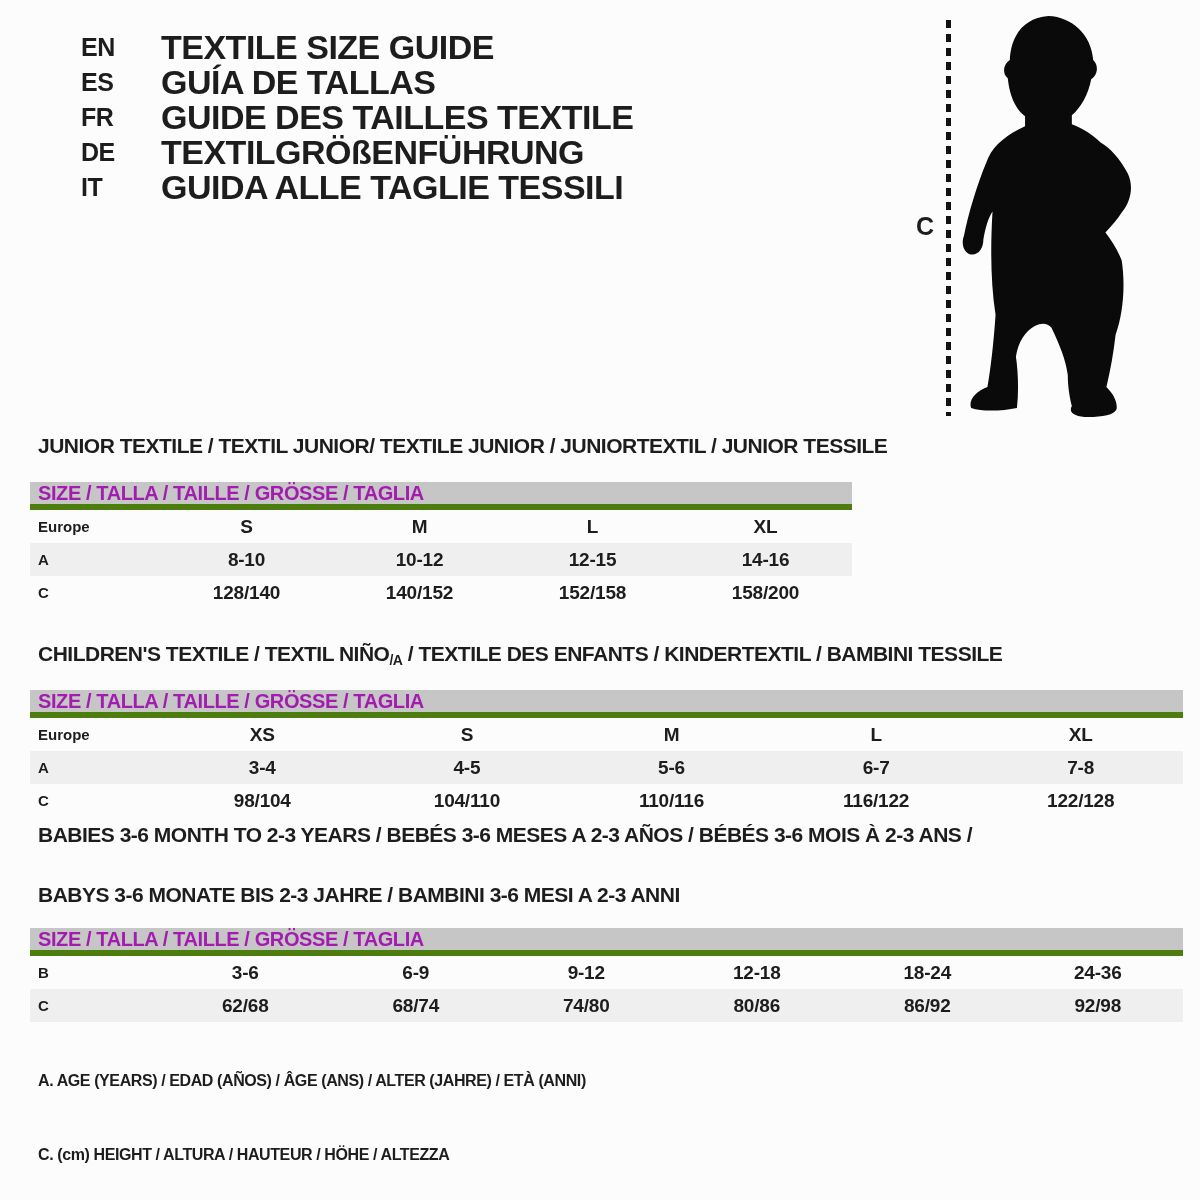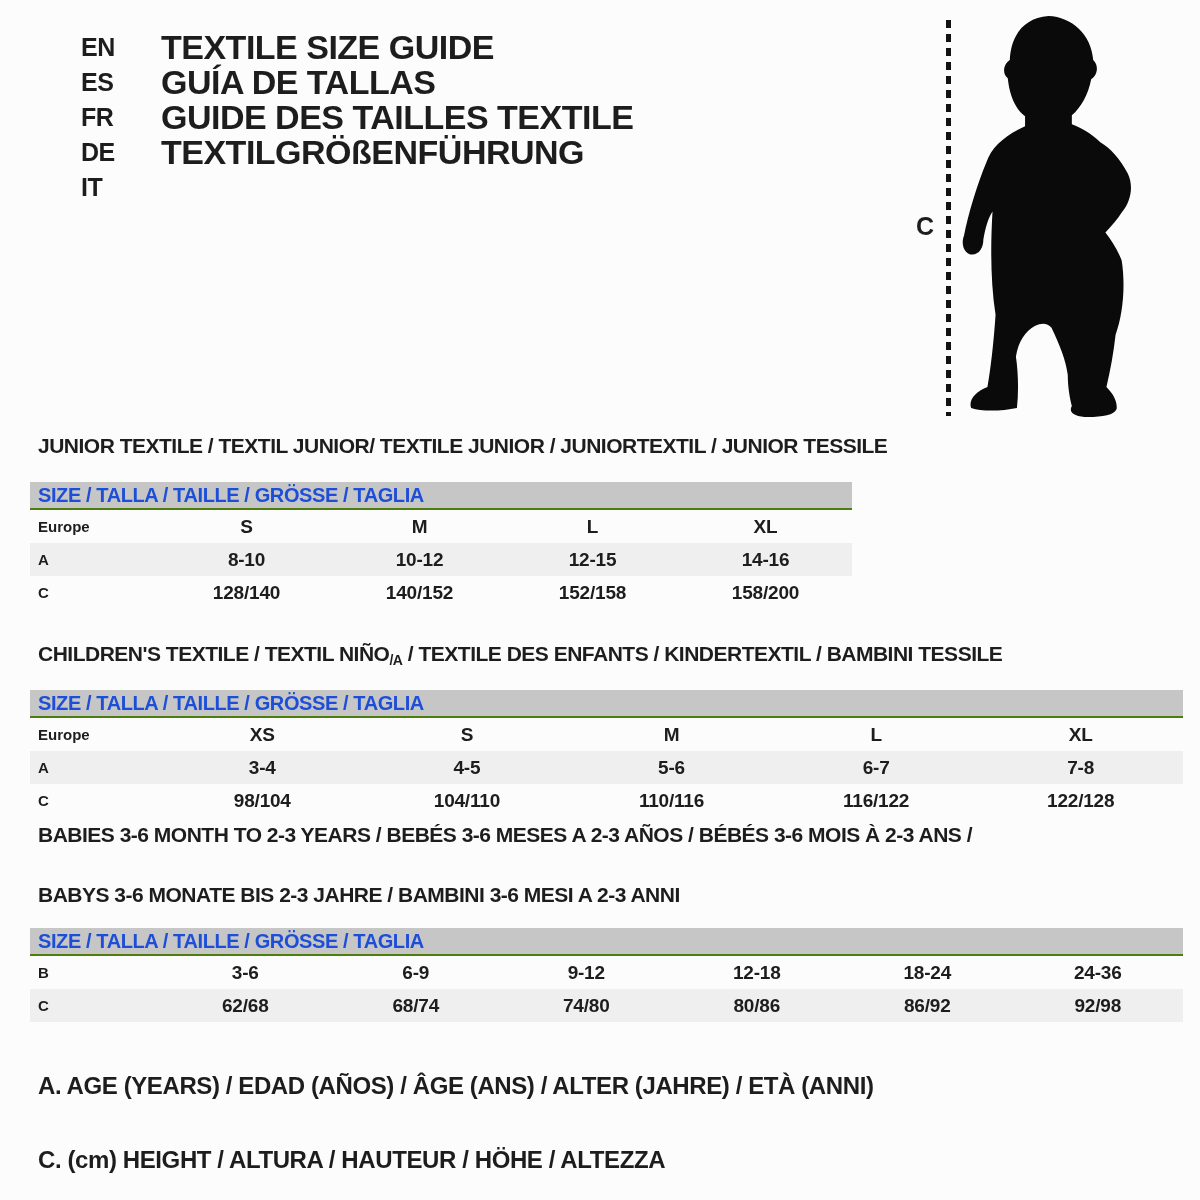--- a/index.html
+++ b/index.html
@@ -26,33 +26,33 @@
   }
   .toddler { position: absolute; left: 962px; top: 14px; width: 178px; height: 406px; }
   
   .section-title { position: absolute; left: 38px; font-size: 21px; font-weight: bold; letter-spacing: -0.5px; white-space: nowrap; }
   .title-junior { top: 434px; }
   .title-children { top: 642px; }
   .title-babies-1 { top: 823px; }
   .title-babies-2 { top: 883px; }
   .sub-a { font-size: 14px; vertical-align: -4px; font-weight: bold; }
   
-  .legend-line { position: absolute; left: 38px; font-size: 24px; font-weight: bold; letter-spacing: -0.4px; white-space: nowrap; }
+  .legend-line { position: absolute; left: 38px; font-size: 16px; font-weight: bold; letter-spacing: -0.4px; white-space: nowrap; }
   .legend-a { top: 1072px; }
   .legend-b { top: 1109px; }
   .legend-c { top: 1146px; }
   
   .size-table { position: absolute; left: 30px; }
   .tbl-junior { top: 482px; width: 822px; }
   .tbl-children { top: 690px; width: 1153px; }
   .tbl-babies { top: 928px; width: 1153px; }
   .size-bar {
-    height: 28px; background: #c6c6c6; border-bottom: 2px solid #4d7c0f;
+    height: 28px; background: #c6c6c6; border-bottom: 6px solid #4d7c0f;
     display: flex; align-items: center; padding-left: 8px;
-    font-size: 20px; font-weight: bold; color: #1d4ed8; letter-spacing: -0.4px;
+    font-size: 20px; font-weight: bold; color: #a21caf; letter-spacing: -0.4px;
   }
   .trow { display: flex; height: 33px; align-items: center; }
   .row-shade { background: #efefef; }
   .row-label { width: 130px; padding-left: 8px; font-size: 15px; font-weight: bold; }
   .cell { flex: 1; text-align: center; font-size: 19px; font-weight: bold; letter-spacing: -0.2px; }
 </style>
 </head>
 <body>
 
 <div class="page">
@@ -69,20 +69,21 @@
     <div class="lang-row">
       <span class="lang-code">FR</span>
       <span class="lang-title">GUIDE DES TAILLES TEXTILE</span>
     </div>
     <div class="lang-row">
       <span class="lang-code">DE</span>
       <span class="lang-title">TEXTILGRÖßENFÜHRUNG</span>
     </div>
     <div class="lang-row">
       <span class="lang-code">IT</span>
+      <span class="lang-title">GUIDA ALLE TAGLIE TESSILI</span>
     </div>
   </div>
 
   <span class="measure-label">C</span>
   <div class="measure-line"></div>
   <svg class="toddler" viewBox="0 0 175 405" preserveAspectRatio="none">
     <path fill="#0a0a0a" d="M85,2
       C60,4 48,22 47,46
       C41,50 39,59 45,64
       C47,84 54,96 62,102

